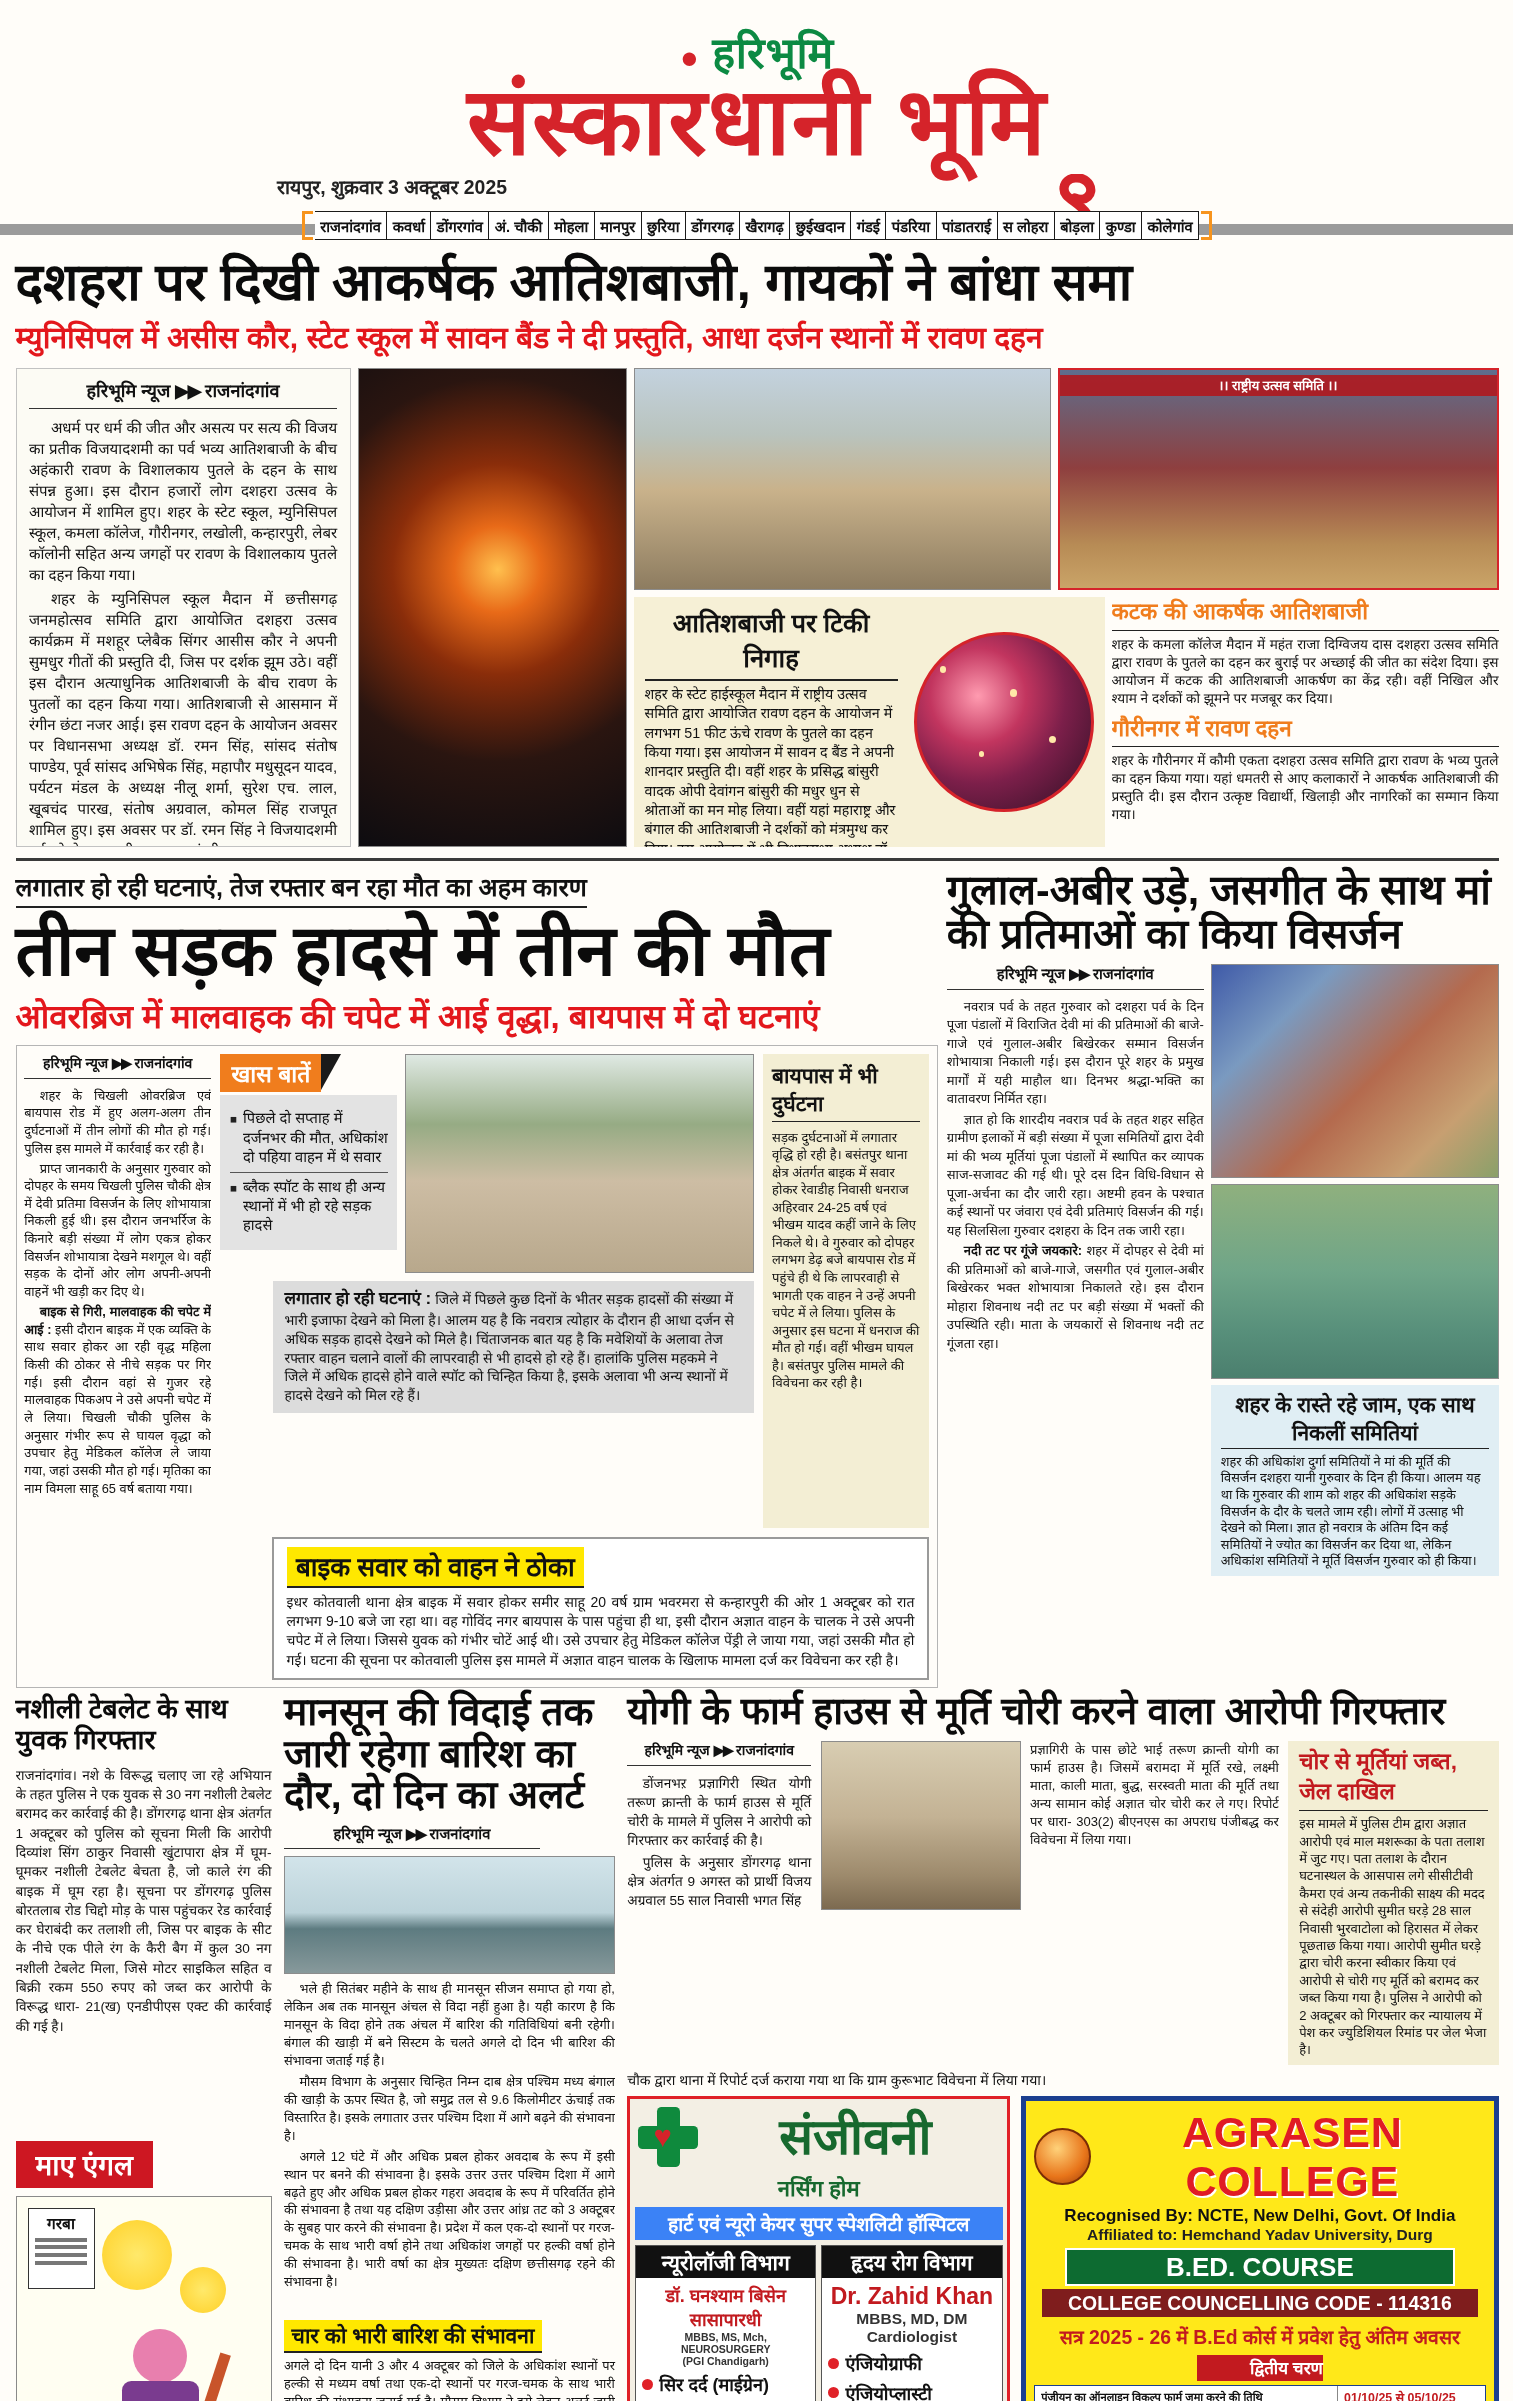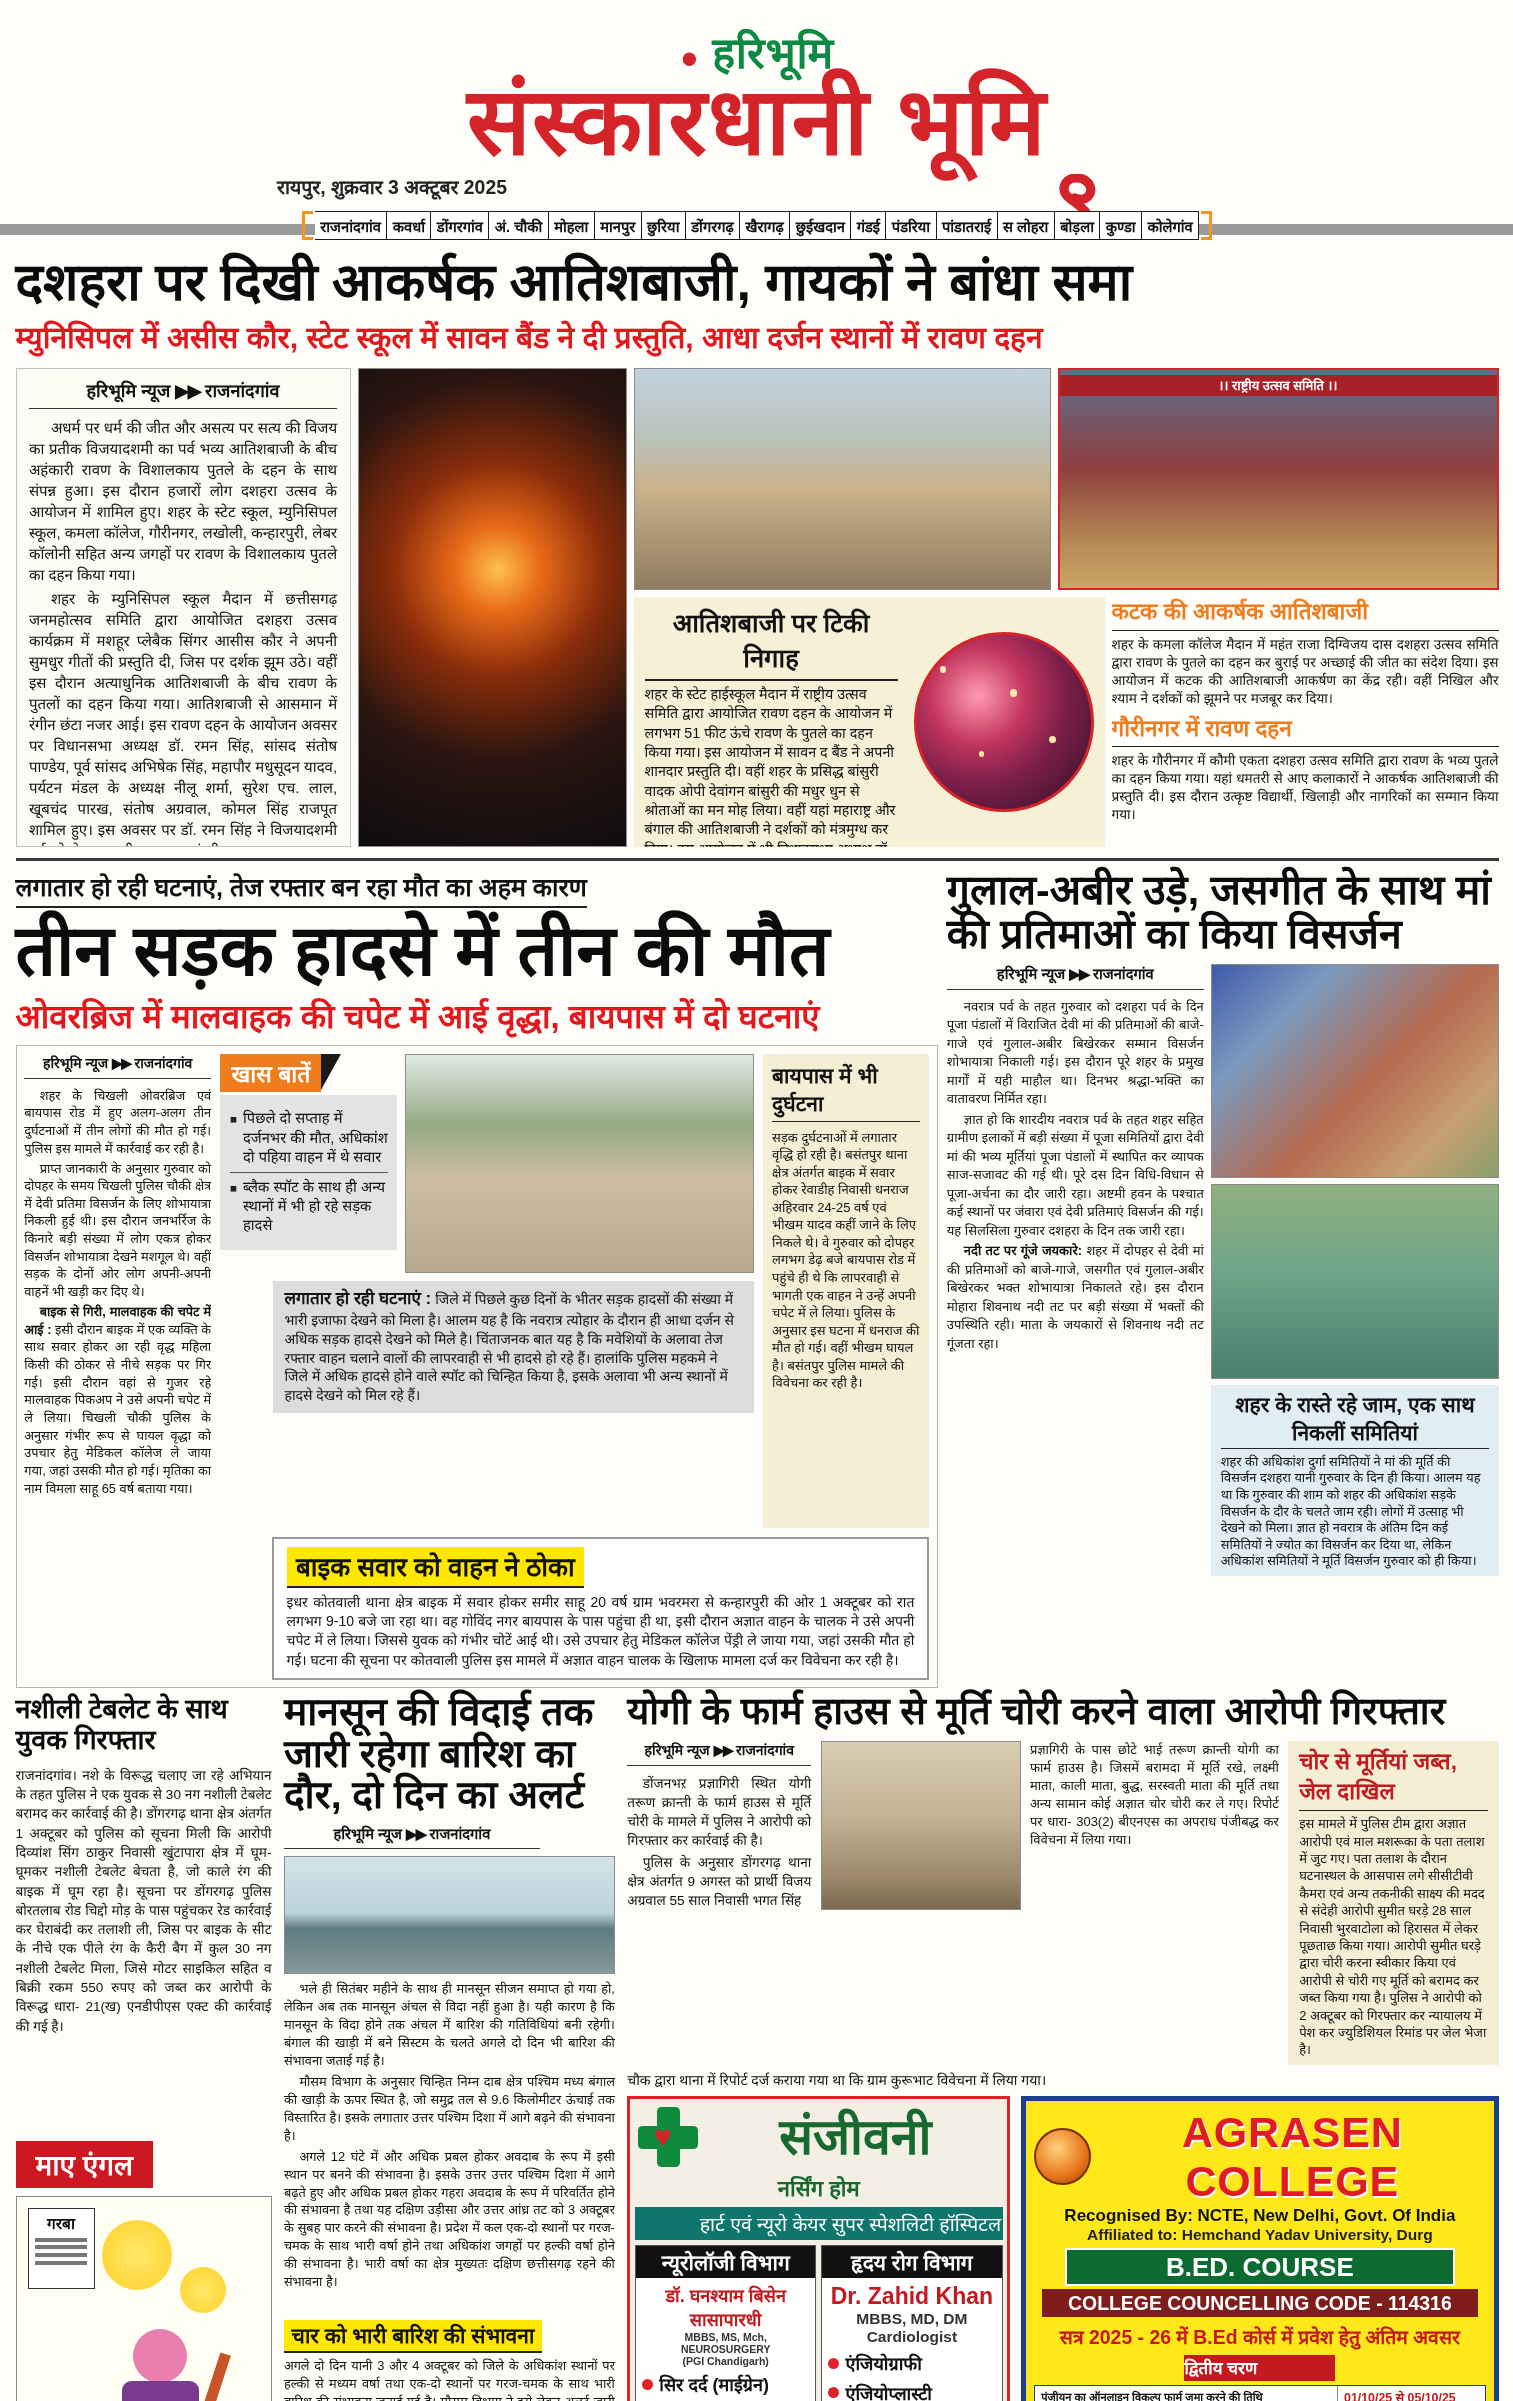--- a/index.html
+++ b/index.html
@@ -139,21 +139,21 @@
   .yogi-bridge{font-size:14px;margin:4.6px 0 7.7px;}
 
   
   .ads-row{display:flex;gap:11px;margin-top:4.6px;}
   .sanj{width:383px;flex-shrink:0;border:3.1px solid #e02128;background:#f3efe4;padding:4.6px;}
   .sanj-top{display:flex;align-items:center;gap:6.2px;}
   .sanj-logo{width:67px;height:67px;position:relative;flex-shrink:0;}
   .cross{position:absolute;background:#0f8a3d;border-radius:4.6px;}
   .sanj-name{flex:1;text-align:center;color:#17692e;font-size:50px;font-weight:900;line-height:1;}
   .sanj-sub{text-align:center;color:#17692e;font-size:22px;font-weight:900;margin:1.5px 0 4.6px;}
-  .sanj-band{background:#0f766e;color:#fff;text-align:right;font-size:19.4px;font-weight:400;padding:3.1px 1.5px;}
+  .sanj-band{background:#3b82f6;color:#fff;text-align:center;font-size:19.4px;font-weight:700;padding:3.1px 1.5px;}
   .sanj-cols{display:flex;gap:4.6px;margin-top:4.6px;}
   .sanj-col{flex:1;background:#fff;border:0.8px solid #555;padding:3.1px 6.2px;}
   .dept{background:#111;color:#fff;text-align:center;font-size:21px;font-weight:900;padding:2.3px 0;margin:-3.1px -6.2px 4.6px;}
   .docname{color:#c21a1f;font-size:18px;font-weight:900;text-align:center;}
   .cred{font-size:10.5px;font-weight:bold;text-align:center;color:#333;}
   .sanj-li{display:flex;gap:6.2px;align-items:center;font-size:18px;font-weight:900;margin:5.4px 0;}
   .reddot{width:11px;height:11px;border-radius:50%;background:#e02128;flex-shrink:0;}
 
   
   .agr{flex:1;min-width:0;border:5.4px solid #1b3f8f;background:#ffe819;padding:6.2px 7.7px;position:relative;}
@@ -162,21 +162,21 @@
               background:radial-gradient(circle at 40% 35%,#ffd27a,#e8751a 60%,#9c3b08);border:2.3px solid #7a2d06;}
   .agr-name{flex:1;text-align:center;color:#e01b24;font-size:43px;font-weight:900;letter-spacing:0.8px;
             text-shadow:1.5px 1.5px 0 #fff;}
   .agr-rec{text-align:center;font-size:17px;font-weight:900;color:#111;}
   .agr-aff{text-align:center;font-size:15.5px;font-weight:bold;color:#222;}
   .agr-bed{background:#0d6b31;color:#fff;text-align:center;font-size:26px;font-weight:900;
            padding:1.5px 0;margin:4.6px 31px 0;border:2.3px solid #fff;}
   .agr-code{background:#7f1d1d;color:#fff;text-align:center;font-size:19.4px;font-weight:900;
             padding:2.3px 0;margin:3.1px 7.7px 0;}
   .agr-session{text-align:center;color:#c21a1f;font-size:19.4px;font-weight:900;margin-top:6.2px;}
-  .agr-phase{display:block;width:151px;margin:4.6px auto;background:#c21a1f;color:#fff;text-align:left;
+  .agr-phase{display:block;width:126px;margin:4.6px auto;background:#c21a1f;color:#fff;text-align:right;
              font-size:17px;font-weight:900;padding:1.5px 0;}
   .agr-table{background:#fff;border:1.5px solid #1b3f8f;margin-top:1.5px;}
   .agr-tr{display:flex;border-bottom:1.2px solid #888;}
   .agr-tr:last-child{border-bottom:none;}
   .agr-td1{flex:1;font-size:11.2px;font-weight:bold;padding:3.1px 6.2px;border-right:1.2px solid #888;}
   .agr-td2{width:147px;flex-shrink:0;color:#c21a1f;font-size:12.4px;font-weight:900;padding:3.1px 6.2px;
            display:flex;align-items:center;}
 </style>
 </head>
 <body>

